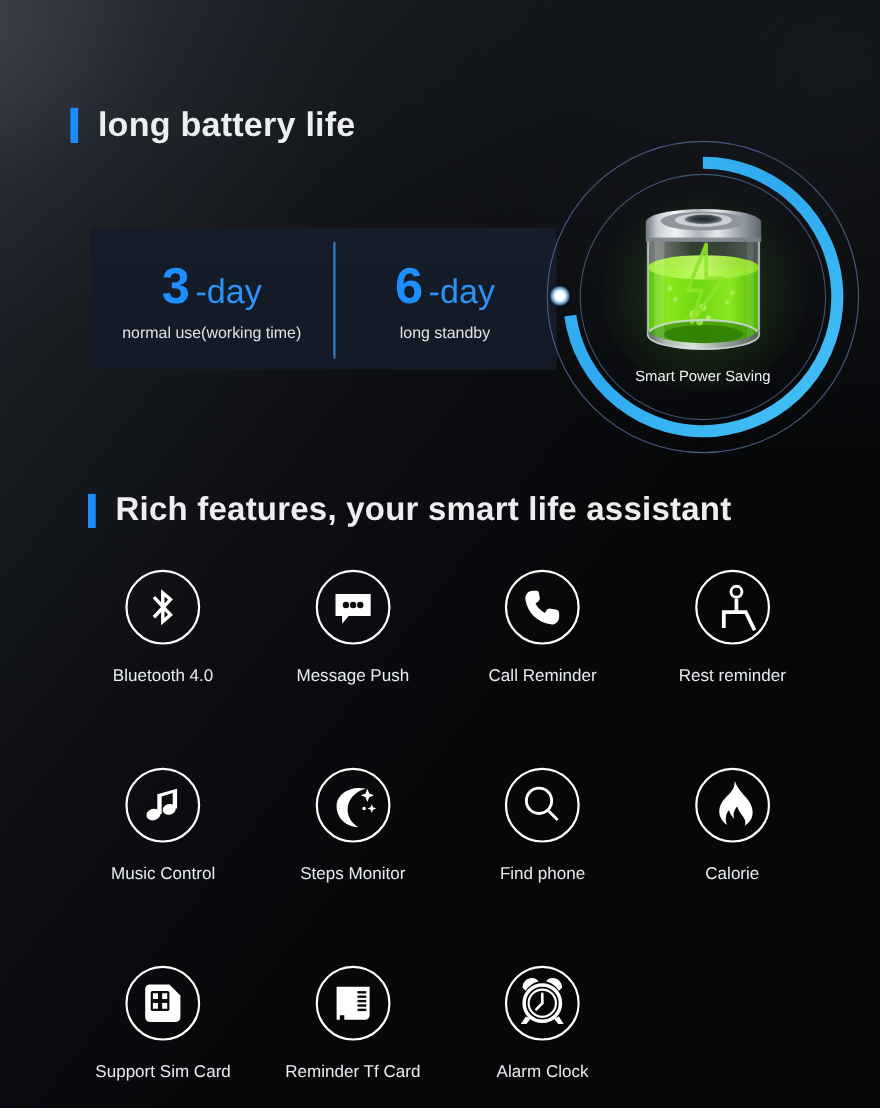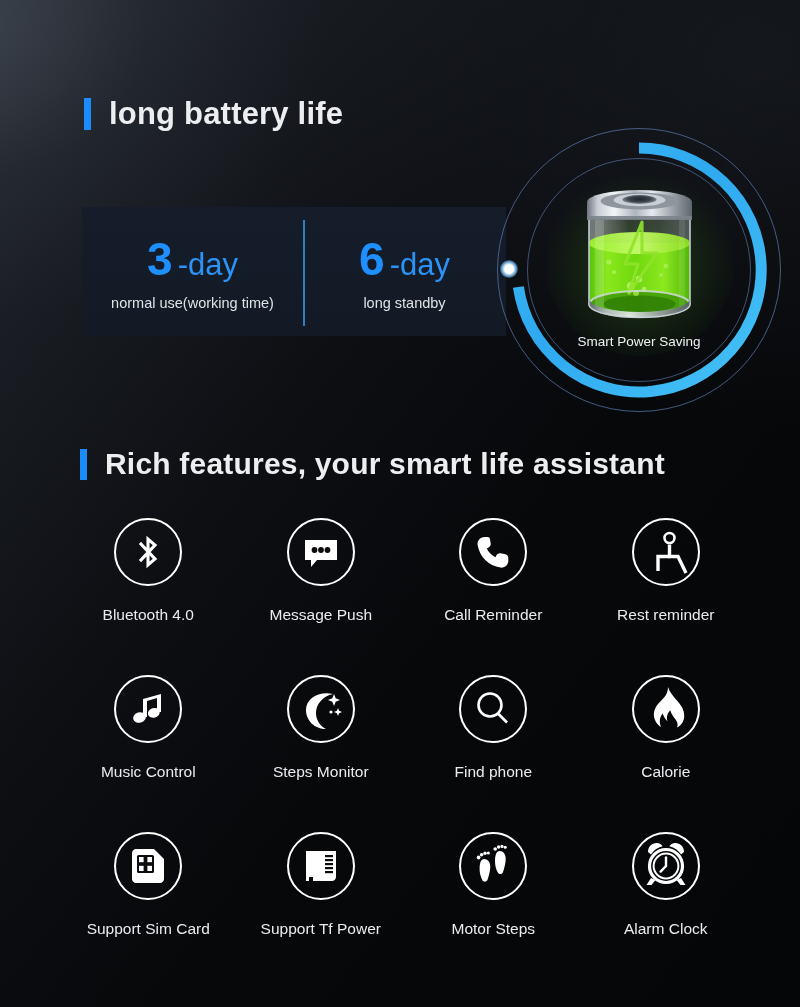--- a/index.html
+++ b/index.html
@@ -35,21 +35,21 @@
     margin-right: 18px;
     flex: none;
   }
   .heading-text {
     color: #eceef0;
     font-size: 30px;
     font-weight: bold;
     letter-spacing: 0.2px;
     white-space: nowrap;
   }
-  #heading-battery { left: 84px; top: 96px; }
+  #heading-battery { left: 64px; top: 96px; }
   #heading-battery .heading-bar { height: 32px; }
   #heading-battery .heading-text { font-size: 31px; }
   #heading-features { left: 80px; top: 447px; }
   #heading-features .heading-bar { height: 31px; }
   #heading-features .heading-text { font-size: 30px; }
 
   
   #stats-panel {
     position: absolute;
     left: 82px;
@@ -162,21 +162,21 @@
   }
 
   
   #feature-grid {
     position: absolute;
     left: 62px;
     top: 518px;
     width: 690px;
     display: grid;
     grid-template-columns: repeat(4, 1fr);
-    row-gap: 51px;
+    row-gap: 74px;
   }
   .feature-item {
     display: flex;
     flex-direction: column;
     align-items: center;
   }
   .feature-circle {
     width: 68px;
     height: 68px;
     border-radius: 50%;
@@ -442,44 +442,23 @@
       <div class="feature-circle">
         <svg width="44" height="44" viewBox="0 0 44 44">
           <path d="M 7 7 L 37 7 L 37 33 C 37 35.2 35.2 37 33 37 L 14 37 L 14 33 L 10 33 L 10 37 L 7 37 Z" fill="#fff"></path>
           <rect x="26" y="11" width="8" height="2.2" fill="#0b0c0e"></rect>
           <rect x="26" y="15" width="8" height="2.2" fill="#0b0c0e"></rect>
           <rect x="26" y="19" width="8" height="2.2" fill="#0b0c0e"></rect>
           <rect x="26" y="23" width="8" height="2.2" fill="#0b0c0e"></rect>
           <rect x="26" y="27" width="8" height="2.2" fill="#0b0c0e"></rect>
         </svg>
       </div>
-      <div class="feature-label">Support Tf Power</div>
-    </div>
-
-    <div class="feature-item">
-      <div class="feature-circle">
-        <svg width="46" height="46" viewBox="0 0 46 46">
-
-          <path d="M 14 16 C 18.6 16 20.8 20.4 20.2 25.6 C 19.7 30 18.6 33.6 17.6 36.6
-                   C 16.8 39 13.6 39.4 12.4 37.2 C 10.6 33.8 9.4 29.6 9.6 25 C 9.8 19.8 11 16 14 16 Z" fill="#fff"></path>
-          <circle cx="8.6" cy="14.5" r="1.9" fill="#fff"></circle>
-          <circle cx="11.6" cy="11.8" r="1.8" fill="#fff"></circle>
-          <circle cx="15" cy="10.2" r="1.7" fill="#fff"></circle>
-          <circle cx="18.3" cy="10.0" r="1.6" fill="#fff"></circle>
-
-          <path d="M 29.5 8 C 34.2 8 36.3 12.6 35.6 18 C 35.1 22.4 34 26 33 29
-                   C 32.2 31.5 29 31.8 27.8 29.6 C 26 26.2 24.8 21.8 25 17.2 C 25.2 11.8 26.5 8 29.5 8 Z" fill="#fff"></path>
-          <circle cx="25.2" cy="6.0" r="1.8" fill="#fff"></circle>
-          <circle cx="28.6" cy="4.0" r="1.7" fill="#fff"></circle>
-          <circle cx="32.0" cy="3.4" r="1.6" fill="#fff"></circle>
-          <circle cx="35.2" cy="4.2" r="1.5" fill="#fff"></circle>
-        </svg>
-      </div>
-      <div class="feature-label">Motor Steps</div>
-    </div>
+      <div class="feature-label">Reminder Tf Card</div>
+    </div>
+
 
     <div class="feature-item">
       <div class="feature-circle">
         <svg width="48" height="48" viewBox="0 0 48 48">
 
           <path d="M 6 10 C 6 4.6 10 1 14.6 1 C 17.6 1 19.6 2.4 20.6 4.2 C 15.6 5.4 11.4 8.4 9 12.6 Z" fill="#fff"></path>
           <path d="M 42 10 C 42 4.6 38 1 33.4 1 C 30.4 1 28.4 2.4 27.4 4.2 C 32.4 5.4 36.6 8.4 39 12.6 Z" fill="#fff"></path>
 
           <path d="M 9 36 L 4.5 43 L 9.5 43 L 13.5 38 Z" fill="#fff"></path>
           <path d="M 39 36 L 43.5 43 L 38.5 43 L 34.5 38 Z" fill="#fff"></path>

